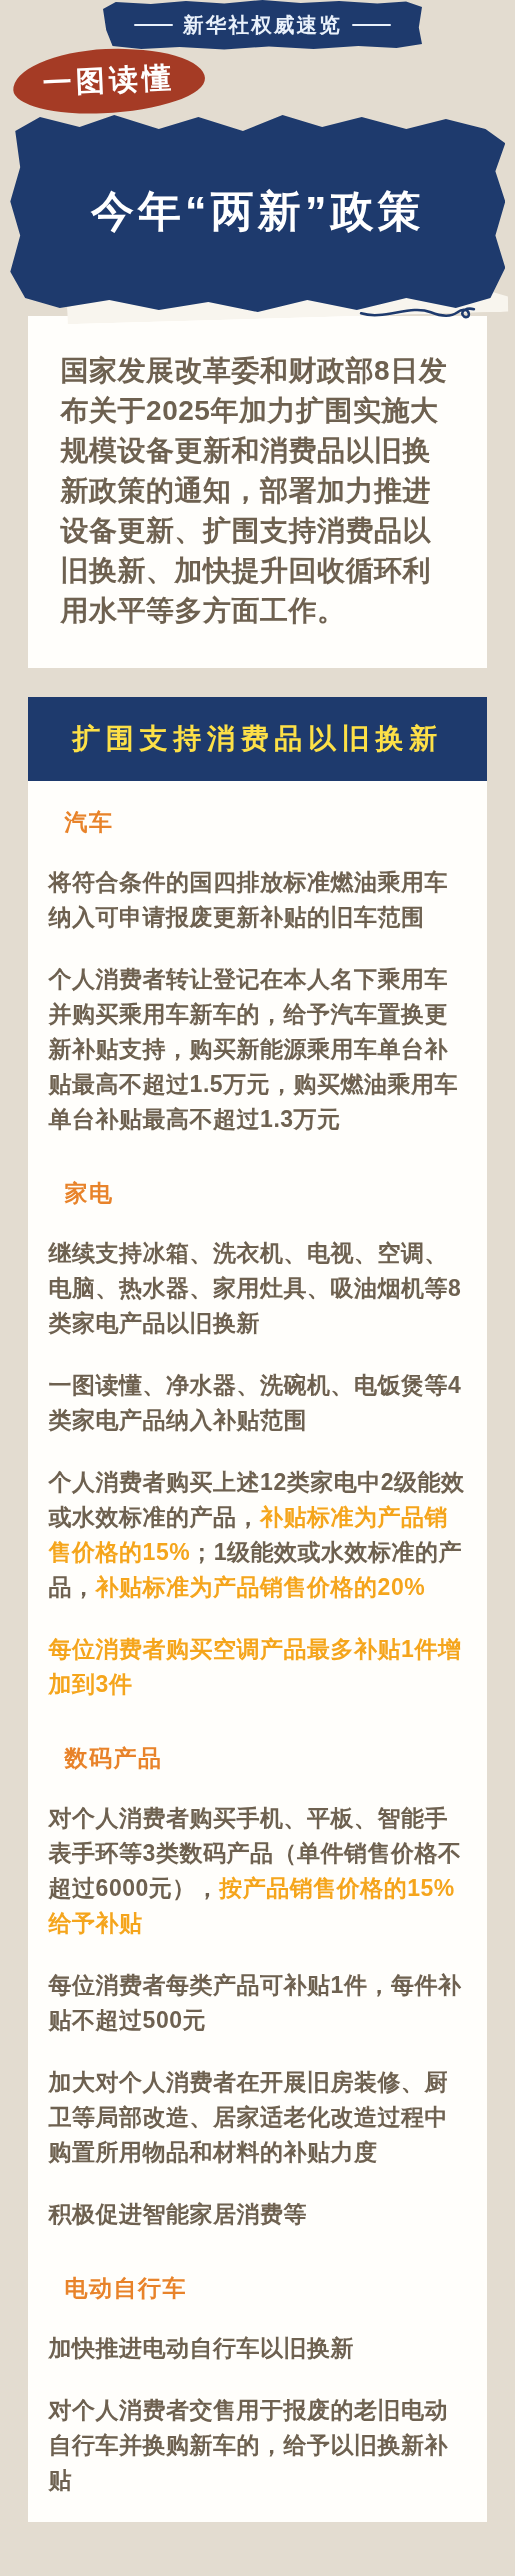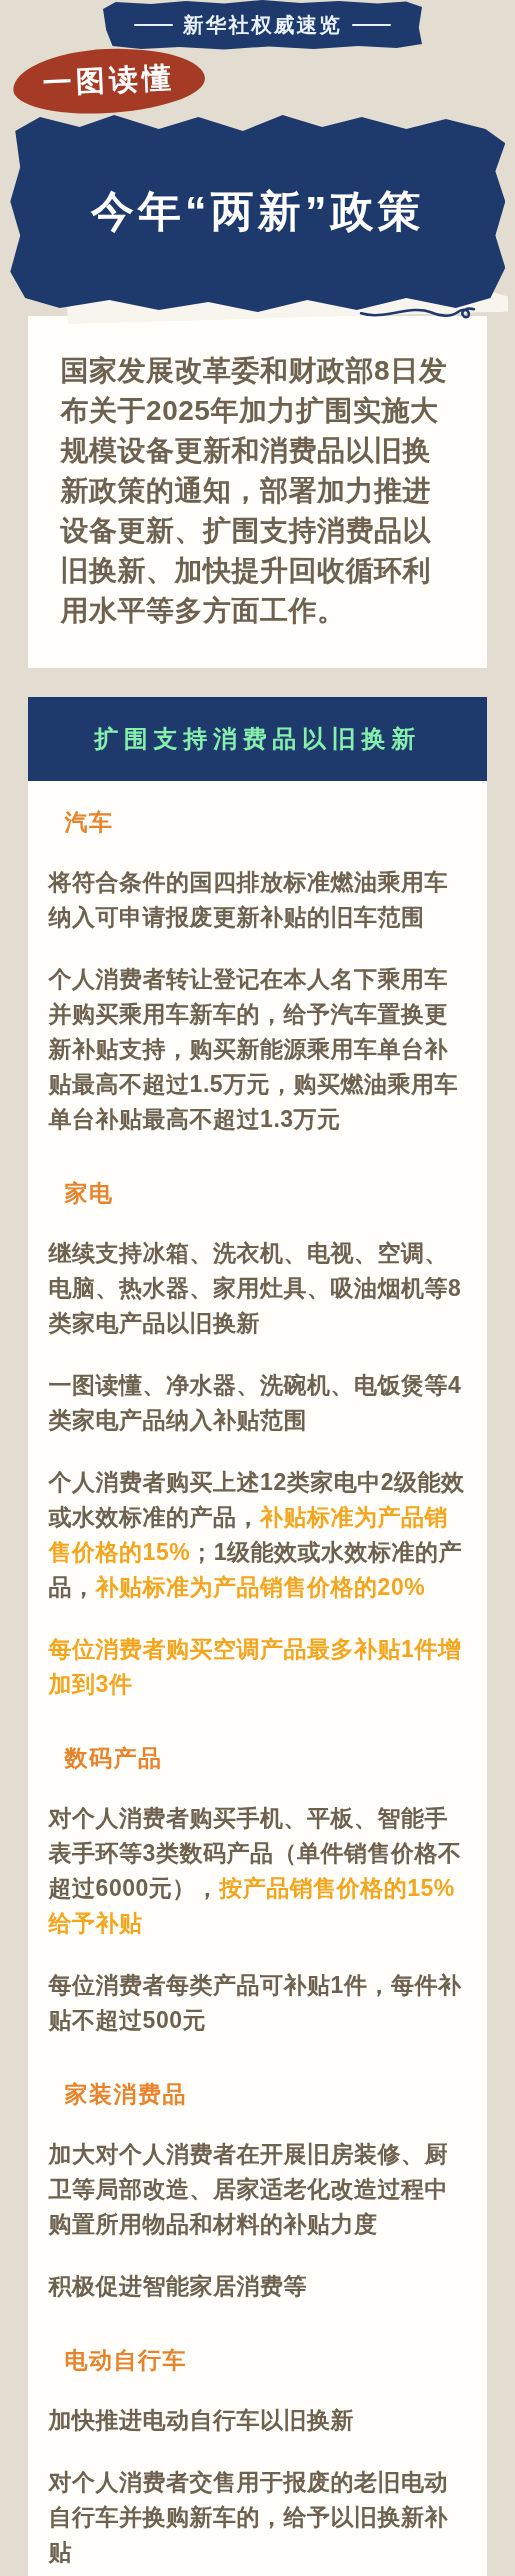--- a/index.html
+++ b/index.html
@@ -54,21 +54,21 @@
   }
   .intro-card{margin-top:4.1px;}
   .intro-text{color:#6e6150;font-size:28px;line-height:40px;letter-spacing:0.5px;margin:12px;}
 
   
   .banner{
     margin:29px 0 0 28px;width:459px;height:69px;background:#1e3a6d;
     display:flex;align-items:center;justify-content:center;
   }
   .banner.tall{height:84px;}
-  .banner-title{color:#86efac;font-size:24px;letter-spacing:5.7px;white-space:nowrap;}
+  .banner-title{color:#fde047;font-size:28px;letter-spacing:5.7px;white-space:nowrap;}
 
   .section-card{padding:21.6px 20.6px 24px;}
   .subtitle{color:#e8832a;font-size:23px;letter-spacing:1.5px;margin:41px 16px 0;}
   .section-card .subtitle:first-child{margin-top:4.1px;}
   .para{margin:27px 0 0;color:#6e6150;font-size:23px;line-height:35px;letter-spacing:0.5px;}
   .para .hl{color:#f5a51c;}
 </style>
 </head>
 <body>
 
@@ -107,21 +107,20 @@
         <p class="para"><span>将符合条件的国四排放标准燃油乘用车纳入可申请报废更新补贴的旧车范围</span></p>
         <p class="para"><span>个人消费者转让登记在本人名下乘用车并购买乘用车新车的，给予汽车置换更新补贴支持，购买新能源乘用车单台补贴最高不超过1.5万元，购买燃油乘用车单台补贴最高不超过1.3万元</span></p>
         <div class="subtitle">家电</div>
         <p class="para"><span>继续支持冰箱、洗衣机、电视、空调、电脑、热水器、家用灶具、吸油烟机等8类家电产品以旧换新</span></p>
         <p class="para"><span>一图读懂、净水器、洗碗机、电饭煲等4类家电产品纳入补贴范围</span></p>
         <p class="para"><span>个人消费者购买上述12类家电中2级能效或水效标准的产品，</span><span class="hl">补贴标准为产品销售价格的15%</span><span>；1级能效或水效标准的产品，</span><span class="hl">补贴标准为产品销售价格的20%</span></p>
         <p class="para"><span class="hl">每位消费者购买空调产品最多补贴1件增加到3件</span></p>
         <div class="subtitle">数码产品</div>
         <p class="para"><span>对个人消费者购买手机、平板、智能手表手环等3类数码产品（单件销售价格不超过6000元），</span><span class="hl">按产品销售价格的15%给予补贴</span></p>
         <p class="para"><span>每位消费者每类产品可补贴1件，每件补贴不超过500元</span></p>
-        <div class="subtitle">家装消费品</div>
         <p class="para"><span>加大对个人消费者在开展旧房装修、厨卫等局部改造、居家适老化改造过程中购置所用物品和材料的补贴力度</span></p>
         <p class="para"><span>积极促进智能家居消费等</span></p>
         <div class="subtitle">电动自行车</div>
         <p class="para"><span>加快推进电动自行车以旧换新</span></p>
         <p class="para"><span>对个人消费者交售用于报废的老旧电动自行车并换购新车的，给予以旧换新补贴</span></p>
       </div>
     </div>
 
 </div>
 

